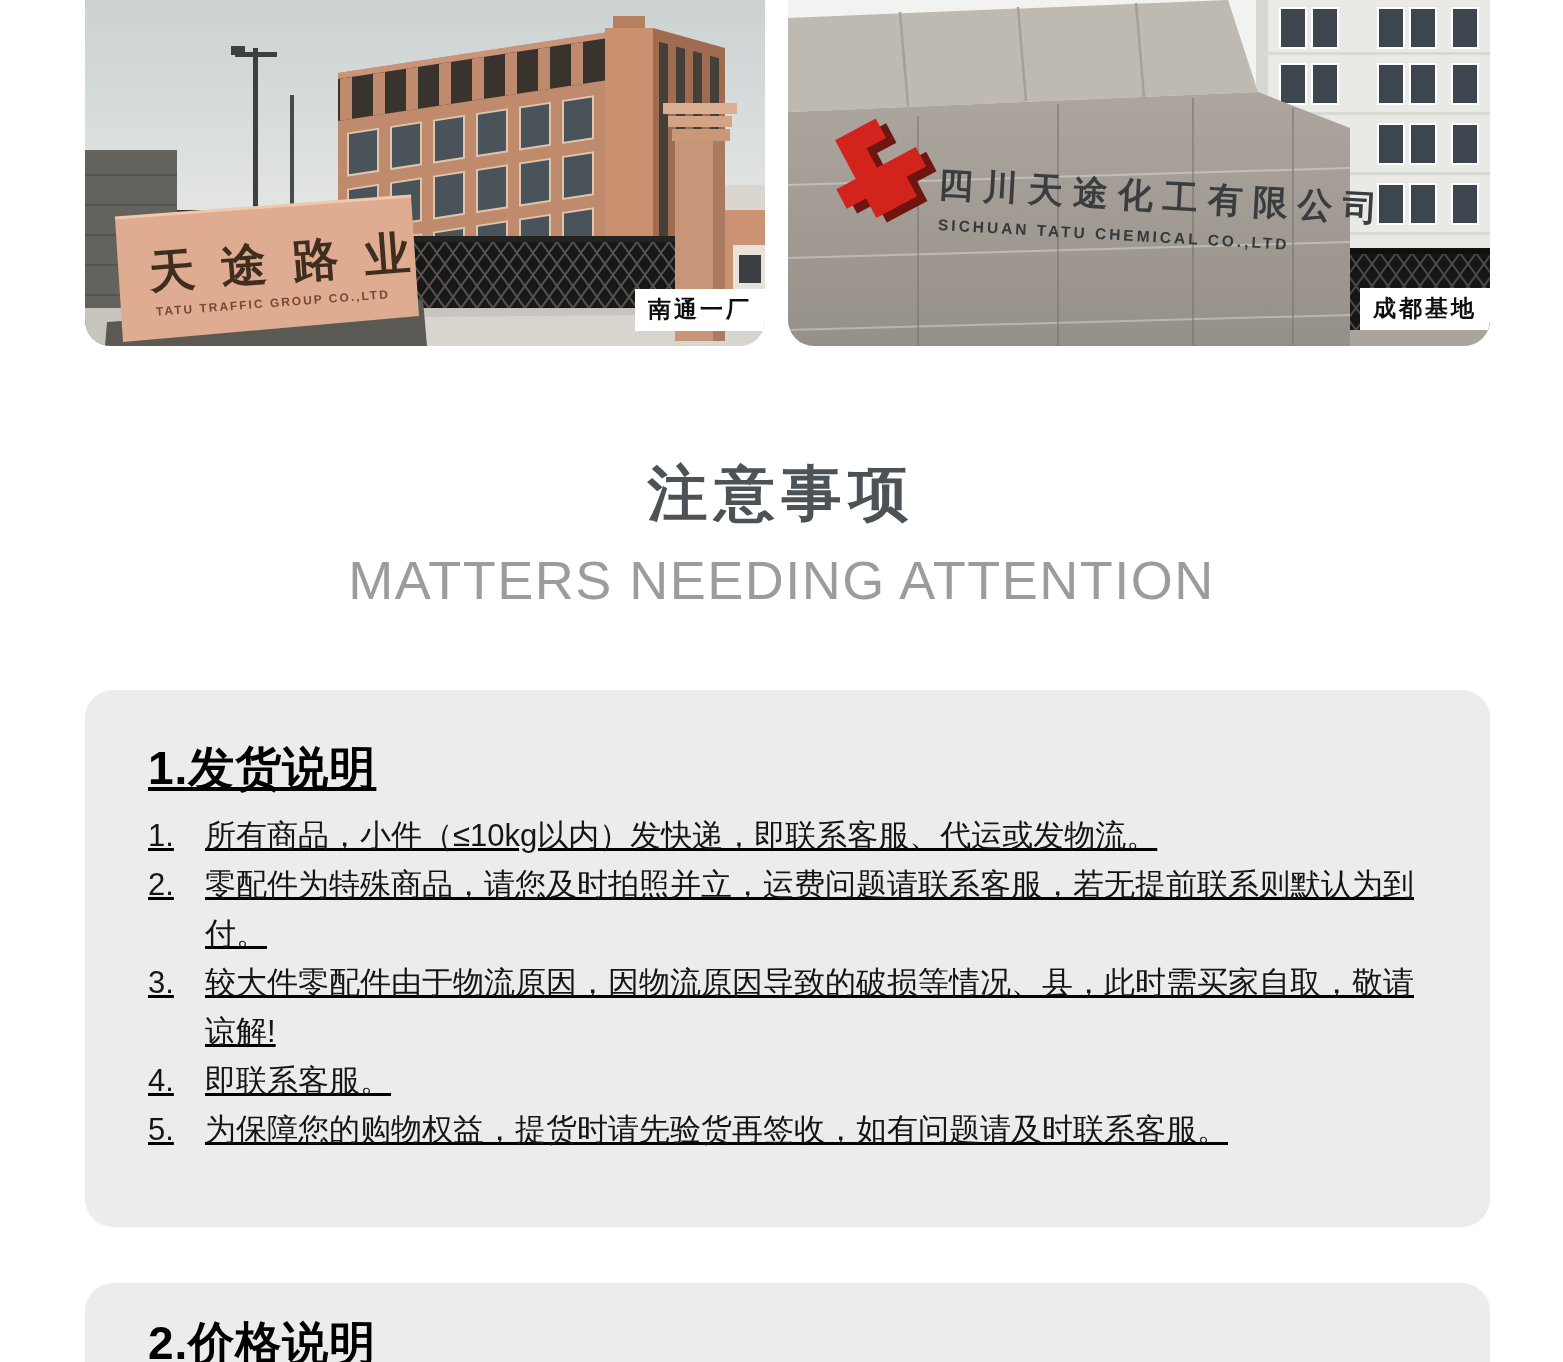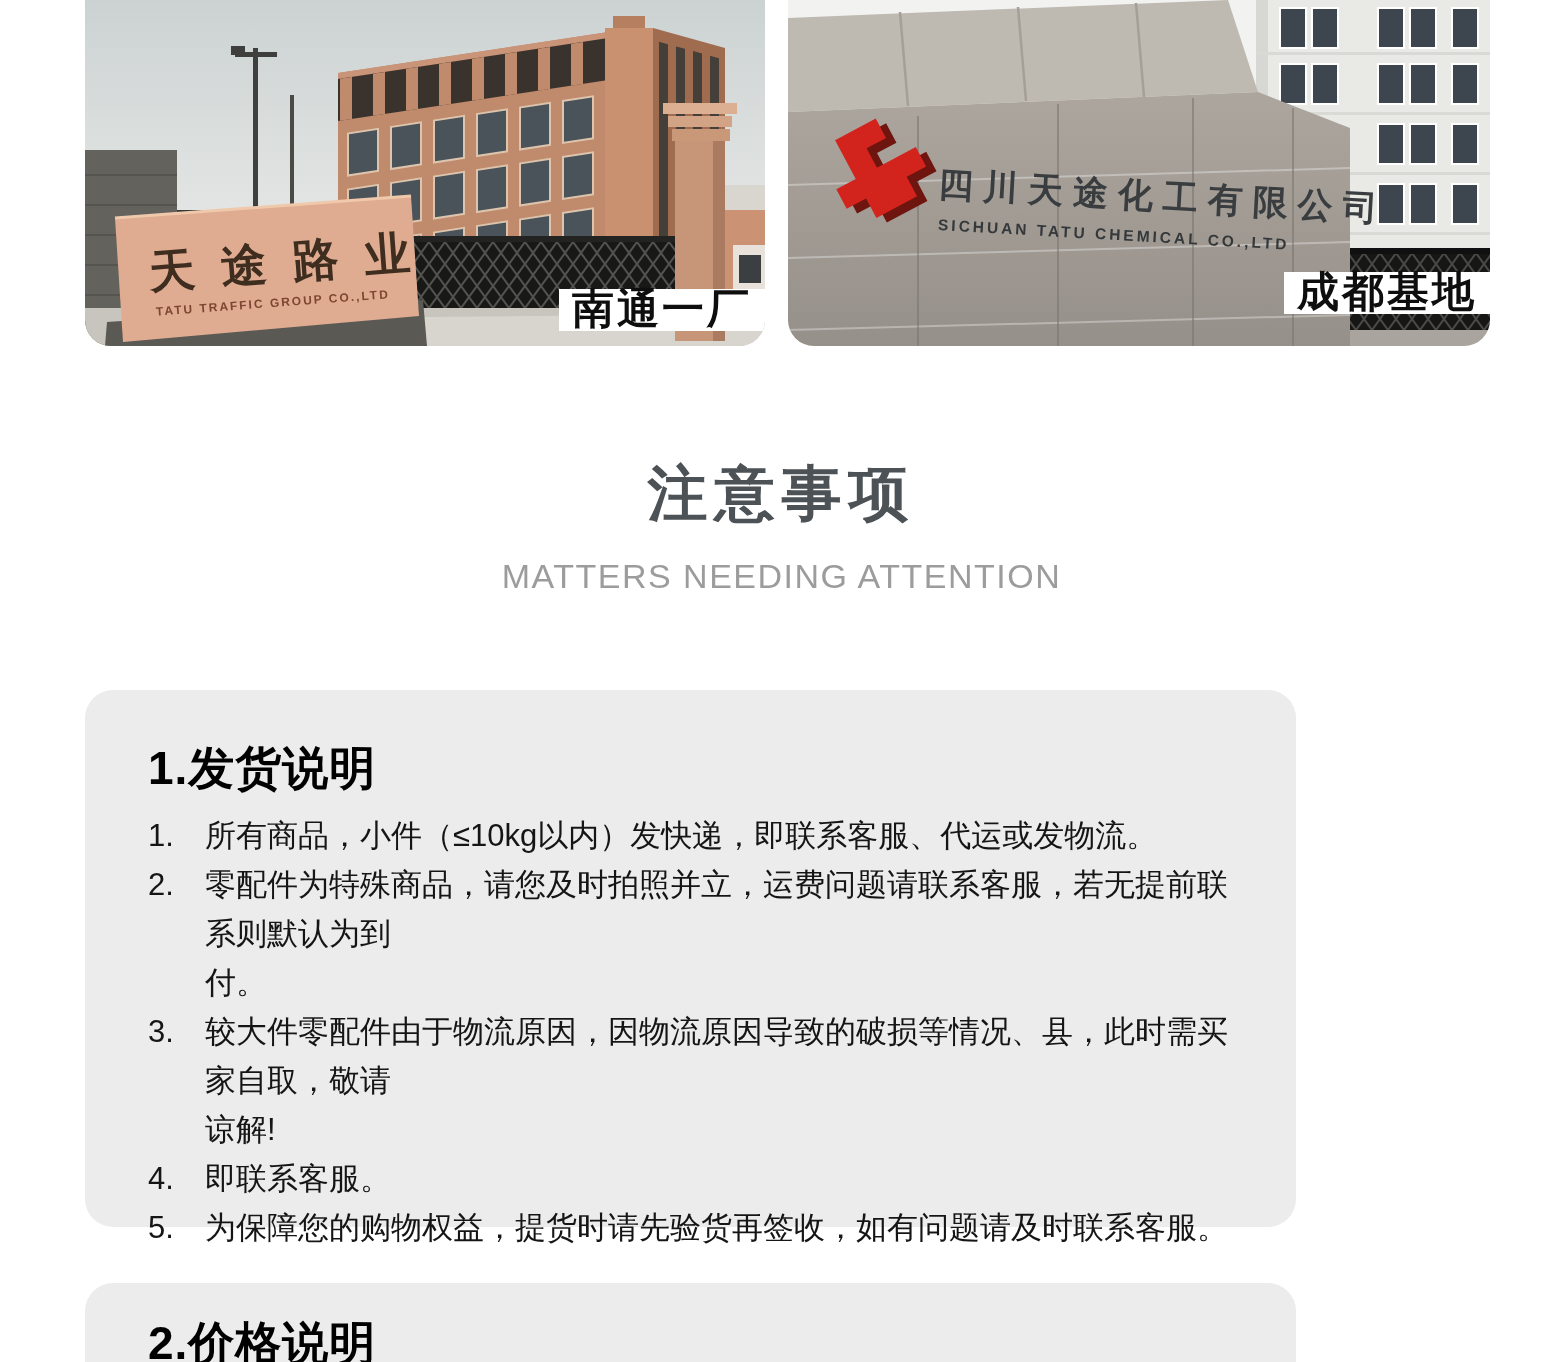--- a/index.html
+++ b/index.html
@@ -8,39 +8,39 @@
     background:#ffffff;
     font-family:"Liberation Sans","DejaVu Sans",sans-serif;
   }
   
   .photo { position:absolute; top:0; overflow:hidden; border-radius:0 0 26px 26px; }
   .photo-left  { left:85px;  width:680px; height:346px; }
   .photo-right { left:788px; width:702px; height:346px; }
   .photo svg { display:block; width:100%; height:100%; }
   .caption {
     position:absolute; right:0; background:#ffffff; color:#0e0e0e;
-    font-size:42px; font-weight:bold; line-height:40px;
+    font-size:23px; font-weight:bold; line-height:40px;
     padding:0 13px 2px 13px; letter-spacing:3px; white-space:nowrap;
   }
   .photo-left  .caption { bottom:15px; }
-  .photo-right .caption { bottom:32px; }
+  .photo-right .caption { bottom:16px; }
   
   .section-title { position:absolute; top:462px; left:0; width:100%; text-align:center; }
   .section-title h1 {
     margin:0; font-size:60px; line-height:1.08; font-weight:800;
     color:#4d5256; letter-spacing:7px;
   }
   .section-title .subtitle {
-    margin-top:31px; font-size:34px; line-height:1.1; font-weight:400;
+    margin-top:24px; font-size:54px; line-height:1.1; font-weight:400;
     color:#9c9c9c; letter-spacing:1.5px;
   }
   
   .panel {
-    position:absolute; left:85px; width:1211px; background:#ececec;
-    border-radius:28px; box-sizing:border-box;
+    position:absolute; left:85px; width:1405px; background:#ececec;
+    border-radius:28px; box-sizing:border-box;text-decoration:underline;
   }
   .panel-shipping { top:690px; height:537px; padding:52px 45px 0 63px; }
   .panel-pricing  { top:1283px; height:160px; padding:34px 45px 0 63px; }
   .panel h2 {
     margin:0 0 16px 0; font-size:46px; line-height:1.15; font-weight:bold;
     color:#000000; letter-spacing:1px;
   }
   .notice-list { margin:0; padding:0; list-style:none; }
   .notice-list li { display:flex; font-size:31px; line-height:49px; color:#151515; }
   .notice-list .num { flex:0 0 57px; }

